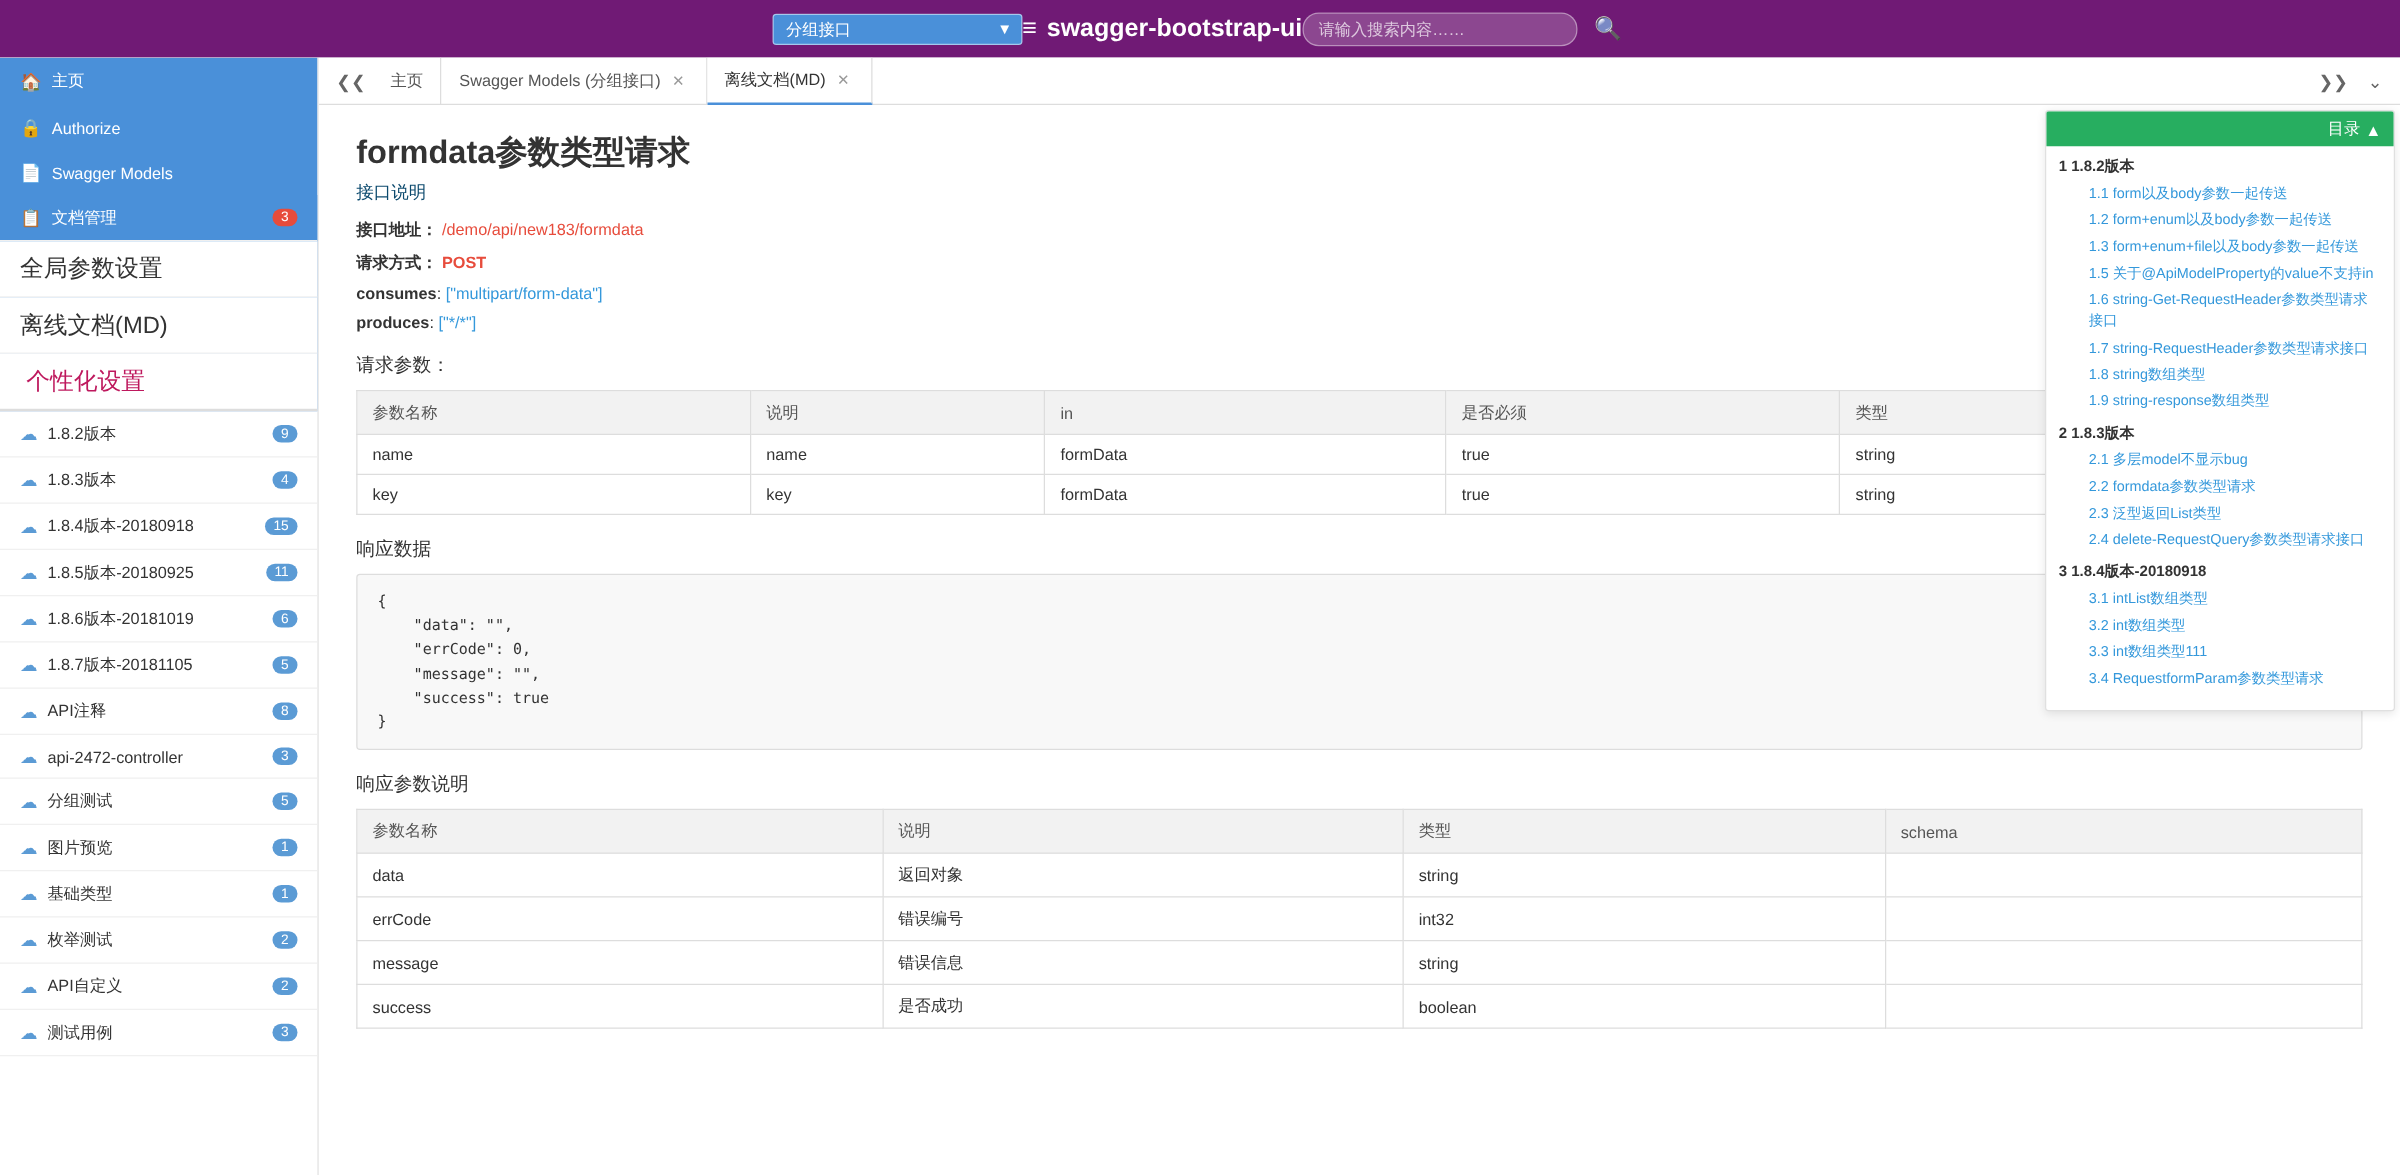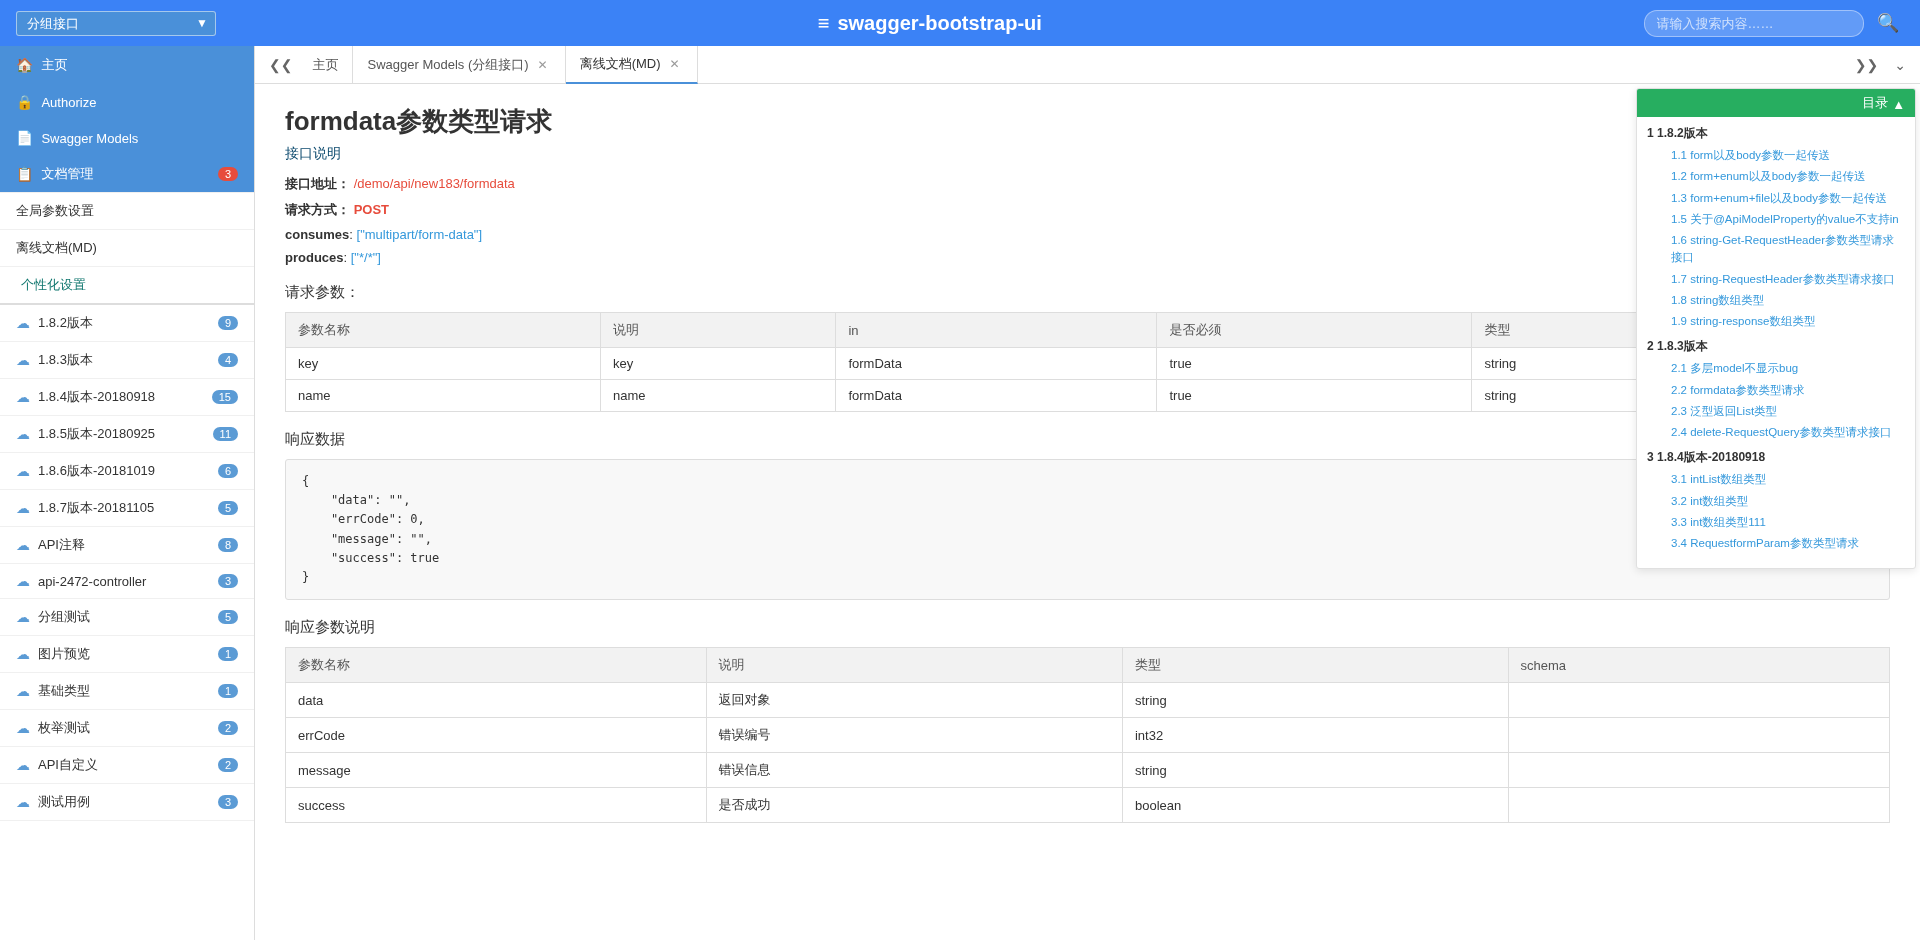--- a/index.html
+++ b/index.html
@@ -1,25 +1,25 @@
 <!DOCTYPE html>
 <html><head>
   <meta charset="utf-8">
   <style>
     * { box-sizing: border-box; margin: 0; padding: 0; }
     body { font-family: 'Microsoft YaHei', Arial, sans-serif; font-size: 13px; background: #f5f5f5; display: flex; flex-direction: column; height: 940px; overflow: hidden; }
 
     
     .top-header {
-      background: #3b82f6;
+      background: #701a75;
       height: 46px;
       display: flex;
       align-items: center;
       padding: 0 16px;
-      justify-content: space-between;
+      justify-content: center;
       flex-shrink: 0;
     }
     .top-header-left {
       display: flex;
       align-items: center;
       gap: 8px;
     }
     .group-select {
       background: #4a90d9;
       border: 1px solid rgba(255,255,255,0.5);
@@ -156,21 +156,21 @@
       font-size: 11px;
     }
     .sidebar-plain-item {
       display: flex;
       align-items: center;
       padding: 9px 16px;
       cursor: pointer;
       border-bottom: 1px solid #f0f0f0;
       color: #555;
       gap: 8px;
-      font-size: 13px;
+      font-size: 19px;
     }
 
     
     .content-area {
       flex: 1;
       display: flex;
       flex-direction: column;
       overflow: hidden;
       background: #fff;
     }
@@ -381,21 +381,21 @@
         <span class="sidebar-nav-icon">📋</span>
         <span>文档管理</span>
         <span class="badge">3</span>
       </div>
       <div class="sidebar-plain-item" style="background:#fff;color:#333;">
         <span>全局参数设置</span>
       </div>
       <div class="sidebar-plain-item" style="background:#fff;color:#333;">
         <span>离线文档(MD)</span>
       </div>
-      <div class="sidebar-plain-item" style="background:#fff;color:#0f766e;border-bottom:2px solid #ddd;padding-left:21px;">
+      <div class="sidebar-plain-item" style="background:#fff;color:#be185d;border-bottom:2px solid #ddd;padding-left:21px;">
         <span>个性化设置</span>
       </div>
     </div>
     <div class="sidebar-section-groups" id="sidebar-groups">
     <div class="sidebar-group-item">
           <span class="cloud-icon">☁</span>
           <span>1.8.2版本</span>
           <span class="badge">9</span>
         </div>
         <div class="sidebar-group-item">
@@ -515,30 +515,30 @@
               <th>参数名称</th>
               <th>说明</th>
               <th>in</th>
               <th>是否必须</th>
               <th>类型</th>
               <th>sch</th>
             </tr>
           </thead>
         <tbody id="request-tbody">
             <tr>
-              <td>key</td>
-              <td>key</td>
+              <td>name</td>
+              <td>name</td>
               <td>formData</td>
               <td>true</td>
               <td>string</td>
               <td></td>
             </tr>
             <tr>
-              <td>name</td>
-              <td>name</td>
+              <td>key</td>
+              <td>key</td>
               <td>formData</td>
               <td>true</td>
               <td>string</td>
               <td></td>
             </tr>
           </tbody>
       </table>
 
       <div class="section-title">响应数据</div>
       <div class="response-block">{

